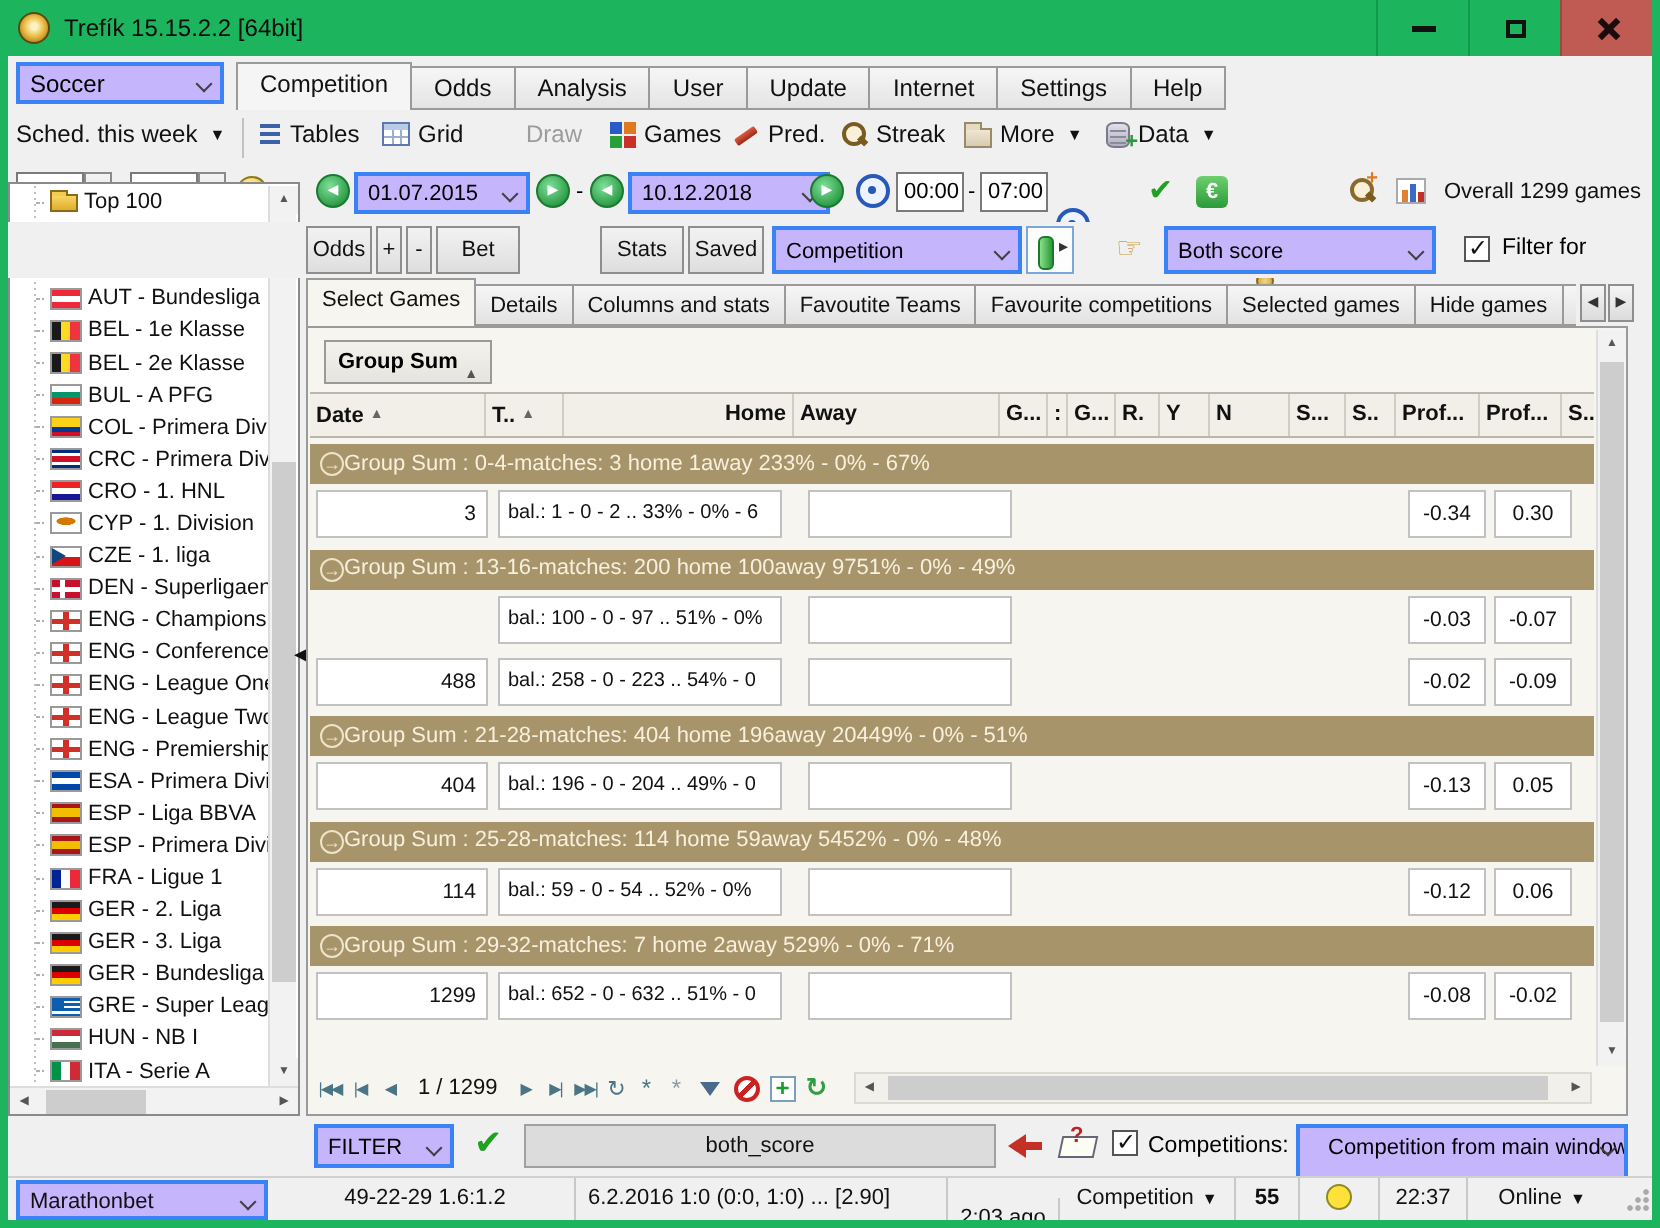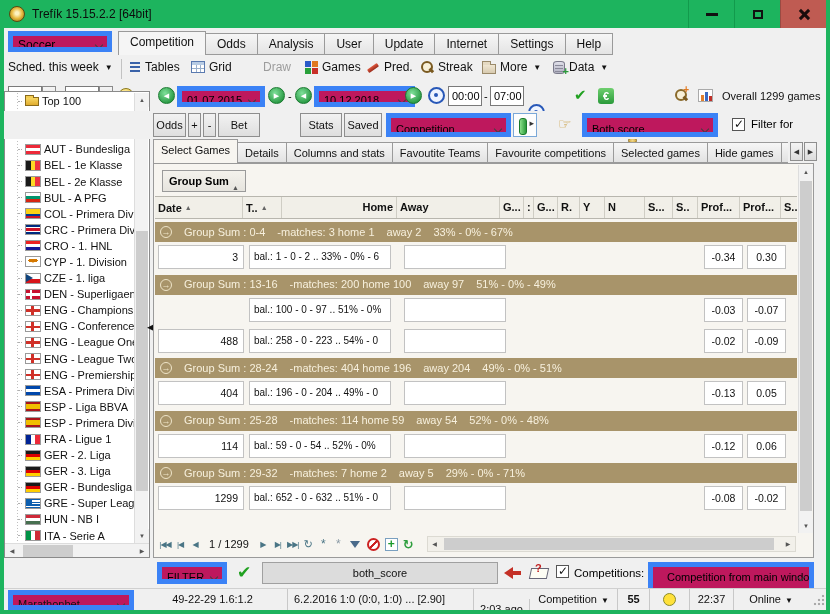--- a/index.html
+++ b/index.html
@@ -18,21 +18,21 @@
              border-left:1px solid #129a4c; }
   .win-btn.close { background:#bf5b52; border-left:1px solid #9a4a42; }
   .glyph-min { width:12px; height:3px; background:#111; }
   .glyph-max { width:10px; height:9px; border:2px solid #111; background:transparent; }
   .glyph-close { position:relative; width:12px; height:12px; }
   .glyph-close::before, .glyph-close::after { content:""; position:absolute; left:5px; top:0;
       width:3px; height:13px; background:#1a0c0c; }
   .glyph-close::before { transform:rotate(45deg); } .glyph-close::after { transform:rotate(-45deg); }
   
   .menubar { position:absolute; left:0; top:28px; width:822px; height:27px; background:#f0f0f0; }
-  .combo { position:relative; background:#be185d; border:5px solid #3b82f6; font-size:11px;
+  .combo { position:relative; background:#c4b5fd; border:2px solid #3b82f6; font-size:11px;
            line-height:19px; padding:0 16px 0 5px; white-space:nowrap; overflow:hidden; }
   .chev { position:absolute; right:5px; top:6px; width:6px; height:6px;
           border-right:1.5px solid #404040; border-bottom:1.5px solid #404040; transform:rotate(45deg); }
   .sport-combo { position:absolute; left:4px; top:3px; width:104px; height:21px; font-size:12px; }
   .menu-tabs { position:absolute; left:114px; top:3px; display:flex; align-items:flex-end; height:24px; }
   .mtab { height:22px; line-height:21px; padding:0 11px; font-size:12px; background:linear-gradient(#f6f6f6,#e4e4e4);
           border:1px solid #9a9a9a; border-left:none; color:#111; }
   .mtab:first-child { border-left:1px solid #9a9a9a; }
   .mtab.active { height:24px; background:#f5f5f5; border-bottom:none; position:relative; z-index:2; }
   
@@ -187,21 +187,21 @@
       overflow:hidden; white-space:nowrap; color:#111; }
   .th:nth-child(1){width:88px;} .th:nth-child(2){width:39px;} .th:nth-child(3){width:115px;text-align:right;}
   .th:nth-child(4){width:103px;} .th:nth-child(5){width:24px;} .th:nth-child(6){width:10px;text-align:center;}
   .th:nth-child(7){width:24px;} .th:nth-child(8){width:22px;} .th:nth-child(9){width:25px;}
   .th:nth-child(10){width:40px;} .th:nth-child(11){width:28px;} .th:nth-child(12){width:25px;}
   .th:nth-child(13){width:42px;} .th:nth-child(14){width:41px;} .th:nth-child(15){width:16px;border-right:none;}
   .sortup::before { content:"▲"; }
   .sortup { font-size:7px; color:#666; margin-left:3px; vertical-align:2px; }
   .groups { position:absolute; left:1px; top:57px; right:16px; }
   .grp-band { height:20px; margin-top:1.2px; background:#a8946a; color:#f7f0dd; font-size:11px; line-height:19px;
-      display:flex; align-items:center; gap:12px; padding-left:5px; white-space:nowrap; overflow:hidden; }
+      display:flex; align-items:center; gap:0; padding-left:5px; white-space:nowrap; overflow:hidden; }
   .grp-ic { width:12px; height:12px; border:1px solid #eee4c8; border-radius:50%; font-size:9px; line-height:10px;
       text-align:center; color:#eee4c8; flex:none; }
   .grp-ic::before { content:"→"; }
   .grp-row { position:relative; height:31.3px; }
   .cell { position:absolute; top:3px; height:24px; background:#fff; border:1px solid #c2c2c2; font-size:10.5px;
       line-height:22px; color:#111; overflow:hidden; white-space:nowrap; }
   .c-count { left:3px; width:86px; text-align:right; padding-right:5px; }
   .c-bal { left:94px; width:142px; padding-left:4px; font-size:10px; }
   .c-away { left:249px; width:102px; }
   .c-prof1 { left:549px; width:39px; text-align:center; }
@@ -625,21 +625,21 @@
         <div class="grp-row">
           <span class="cell c-count">488</span>
           <span class="cell c-bal">bal.: 258 - 0 - 223 .. 54% - 0</span>
           <span class="cell c-away"></span>
           <span class="cell c-prof1">-0.02</span>
           <span class="cell c-prof2">-0.09</span>
         </div>
 
         <div class="grp-band">
           <span class="grp-ic"></span>
-          <span>Group Sum : 28-24</span>
+          <span>Group Sum : 21-28</span>
           <span>-matches: 404  home 196</span>
           <span>away 204</span>
           <span>49% - 0% - 51%</span>
         </div>
         <div class="grp-row">
           <span class="cell c-count">404</span>
           <span class="cell c-bal">bal.: 196 - 0 - 204 .. 49% - 0</span>
           <span class="cell c-away"></span>
           <span class="cell c-prof1">-0.13</span>
           <span class="cell c-prof2">0.05</span>

